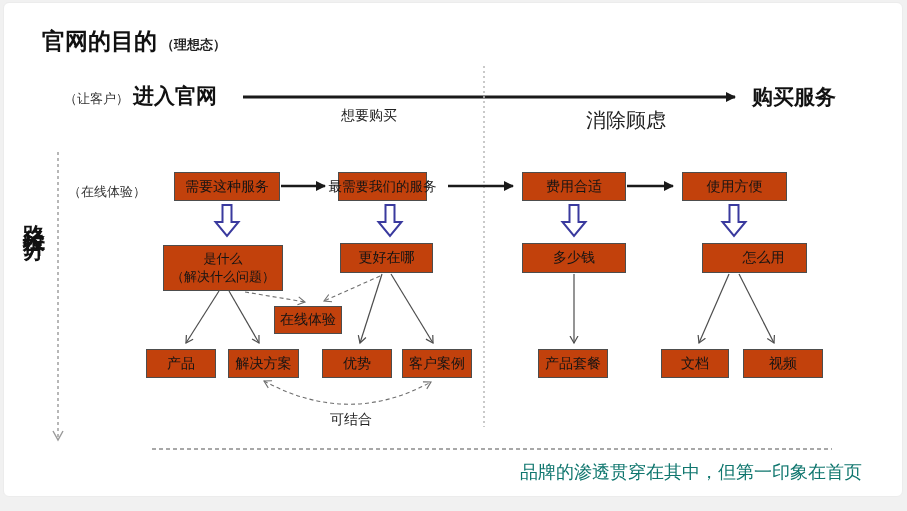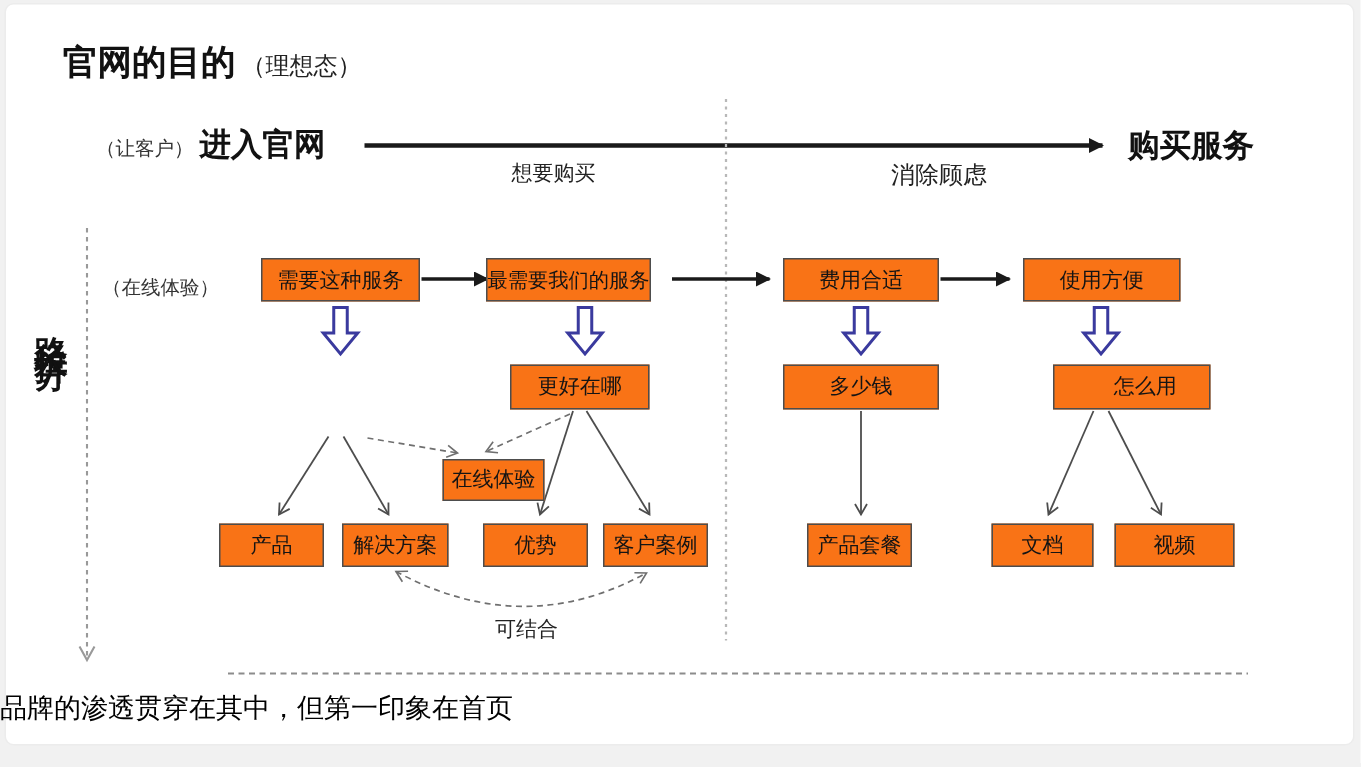--- a/index.html
+++ b/index.html
@@ -24,48 +24,48 @@
   svg .thick2{stroke:var(--line-dark);stroke-width:2.4;fill:none;}
   svg .thin{stroke:var(--box-border);stroke-width:1.2;fill:none;}
   svg .dash{stroke:#6f6f6f;stroke-width:1.1;stroke-dasharray:4 3;fill:none;}
   svg .sep{stroke:#b8b8b8;stroke-width:1.5;stroke-dasharray:2 3;fill:none;}
   svg .axisdash{stroke:#999;stroke-width:1.4;stroke-dasharray:3 3;fill:none;}
   svg .bdash{stroke:var(--dashed-gray);stroke-width:1.3;stroke-dasharray:4 3;fill:none;}
   svg .blockArrow{stroke:var(--accent-blue);stroke-width:2;fill:#ffffff;}
   .txt{position:absolute;color:#141414;z-index:2;white-space:nowrap;}
   .title{left:42px;top:26px;}
   .title-main{font-size:23px;font-weight:700;color:#111;}
-  .title-sub{font-size:16px;font-weight:400;color:#222;margin-left:4px;}
+  .title-sub{font-size:13px;font-weight:700;color:#222;margin-left:4px;}
   .flow-prefix{left:64px;top:90px;font-size:13px;color:#333;}
   .flow-entry{left:133px;top:82px;font-size:21px;font-weight:600;color:#111;}
   .flow-goal{left:752px;top:83px;font-size:21px;font-weight:600;color:#111;text-align:right;}
   .stage1{left:369px;top:107px;font-size:14px;color:#222;transform:translateX(-50%);}
-  .stage2{left:626px;top:107px;font-size:16px;color:#222;transform:translateX(-50%);}
+  .stage2{left:626px;top:107px;font-size:20px;color:#222;transform:translateX(-50%);}
   .axis-hint{left:68px;top:183px;font-size:13px;color:#333;}
   .axis-label{
     left:19px;top:206px;font-size:22px;font-weight:600;color:#111;
     writing-mode:vertical-rl;text-orientation:upright;letter-spacing:5px;
   }
   .combine{left:351px;top:411px;font-size:14px;color:#222;transform:translateX(-50%);}
-  .bottom-note{left:0;top:460px;width:862px;text-align:left;font-size:18px;font-weight:500;color:#000000;}
+  .bottom-note{left:0;top:460px;width:862px;text-align:right;font-size:18px;font-weight:500;color:#0f766e;}
   .nbox{
     position:absolute;z-index:2;box-sizing:border-box;
-    background:#f97316;border:1.4px solid var(--box-border);
+    background:#c2410c;border:1.4px solid var(--box-border);
     display:flex;align-items:center;justify-content:center;
     font-size:14px;color:#141414;text-align:right;white-space:nowrap;
   }
   .b-r1-1{left:174px;top:172px;width:106px;height:29px;}
-  .b-r1-2{left:324px;top:172px;width:110px;height:29px;font-size:13.5px;}
+  .b-r1-2{left:338px;top:172px;width:89px;height:29px;font-size:13.5px;}
   .b-r1-3{left:522px;top:172px;width:104px;height:29px;}
   .b-r1-4{left:682px;top:172px;width:105px;height:29px;}
   .b-r2-1{left:163px;top:245px;width:120px;height:46px;font-size:13px;line-height:1.4;flex-direction:column;}
   .b-r2-2{left:340px;top:243px;width:93px;height:30px;}
   .b-r2-3{left:522px;top:243px;width:104px;height:30px;}
   .b-r2-4{left:702px;top:243px;width:105px;height:30px;padding-left:18px;}
-  .b-mid{left:295px;top:306px;width:68px;height:28px;}
+  .b-mid{left:274px;top:306px;width:68px;height:28px;}
   .b-r3-1{left:146px;top:349px;width:70px;height:29px;}
   .b-r3-2{left:228px;top:349px;width:71px;height:29px;}
   .b-r3-3{left:322px;top:349px;width:70px;height:29px;}
   .b-r3-4{left:402px;top:349px;width:70px;height:29px;}
   .b-r3-5{left:538px;top:349px;width:70px;height:29px;}
   .b-r3-6{left:661px;top:349px;width:68px;height:29px;}
   .b-r3-7{left:743px;top:349px;width:80px;height:29px;}
 </style>
 </head>
 <body>
@@ -127,20 +127,24 @@
   <div class="txt stage1">想要购买</div>
   <div class="txt stage2">消除顾虑</div>
   <div class="txt axis-hint">（在线体验）</div>
   <div class="txt axis-label">路径拆分</div>
 
   <div class="nbox b-r1-1">需要这种服务</div>
   <div class="nbox b-r1-2">最需要我们的服务</div>
   <div class="nbox b-r1-3">费用合适</div>
   <div class="nbox b-r1-4">使用方便</div>
 
+  <div class="nbox b-r2-1">
+    <span>是什么</span>
+    <span>（解决什么问题）</span>
+  </div>
   <div class="nbox b-r2-2">更好在哪</div>
   <div class="nbox b-r2-3">多少钱</div>
   <div class="nbox b-r2-4">怎么用</div>
 
   <div class="nbox b-mid">在线体验</div>
 
   <div class="nbox b-r3-1">产品</div>
   <div class="nbox b-r3-2">解决方案</div>
   <div class="nbox b-r3-3">优势</div>
   <div class="nbox b-r3-4">客户案例</div>

